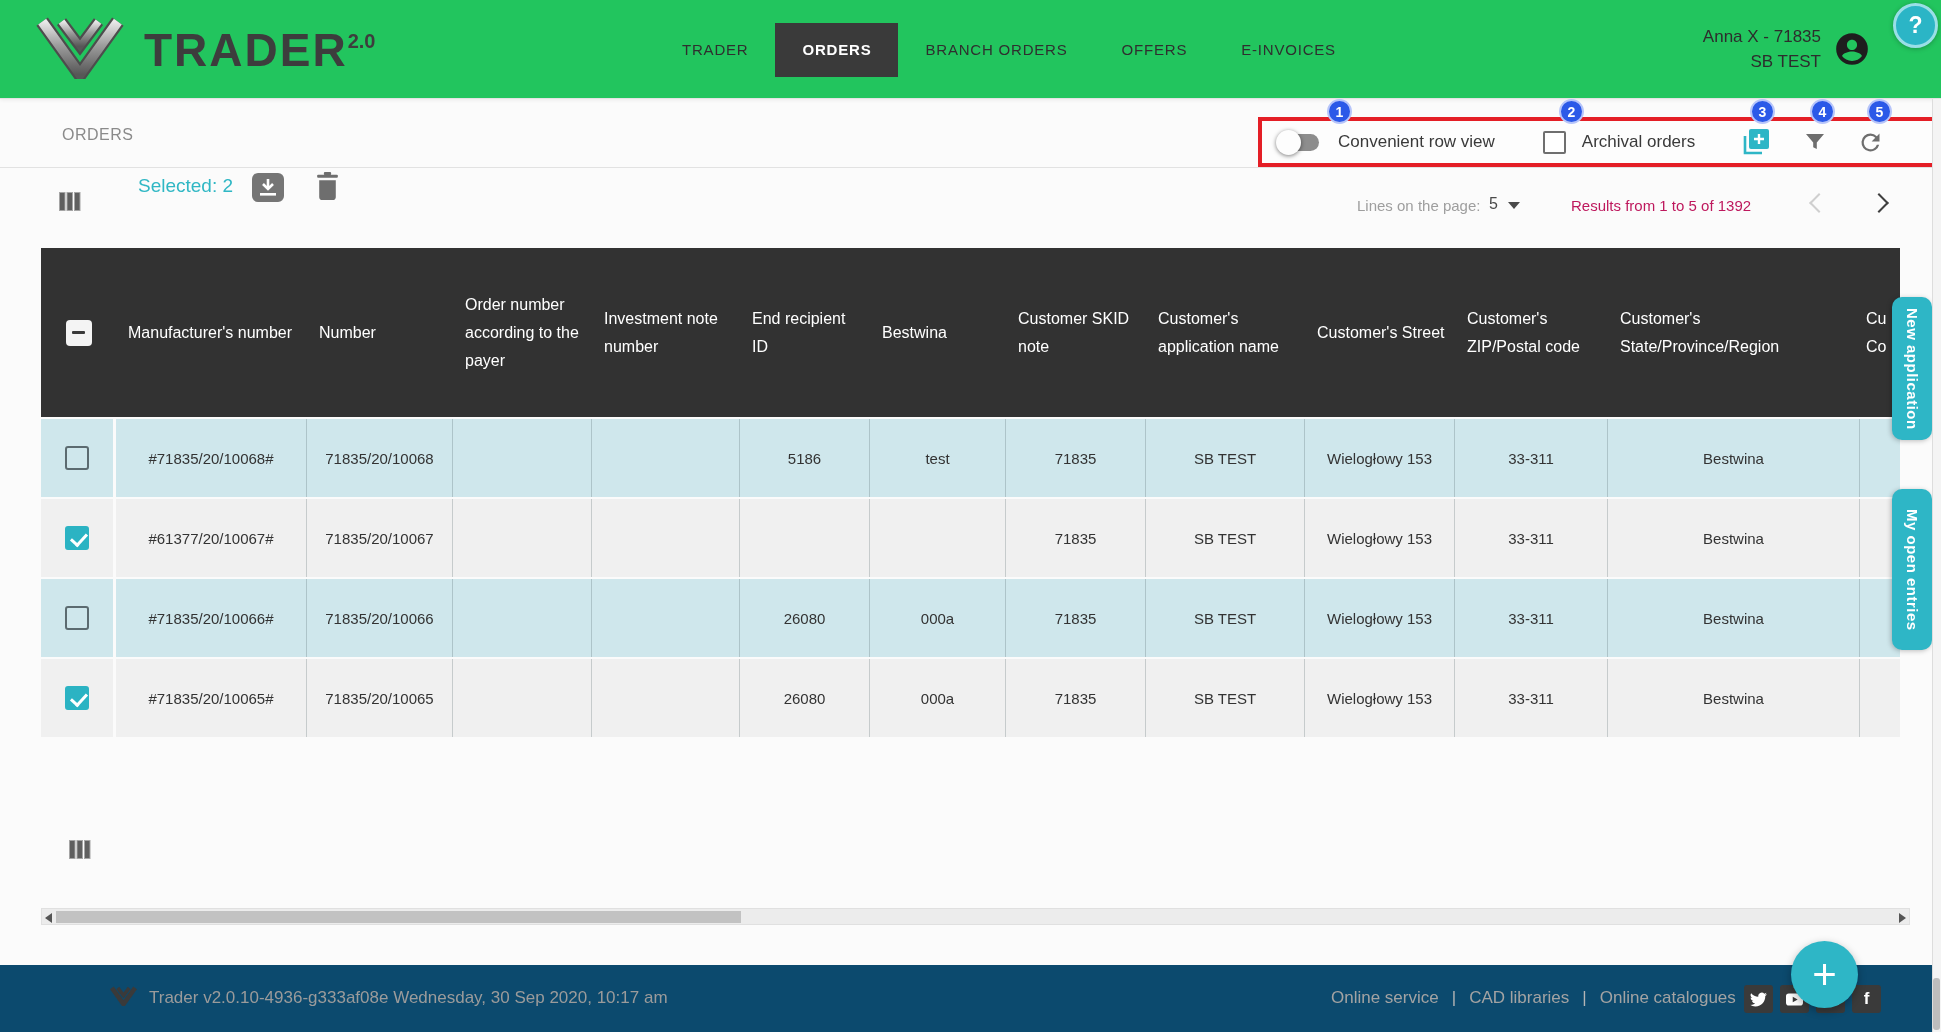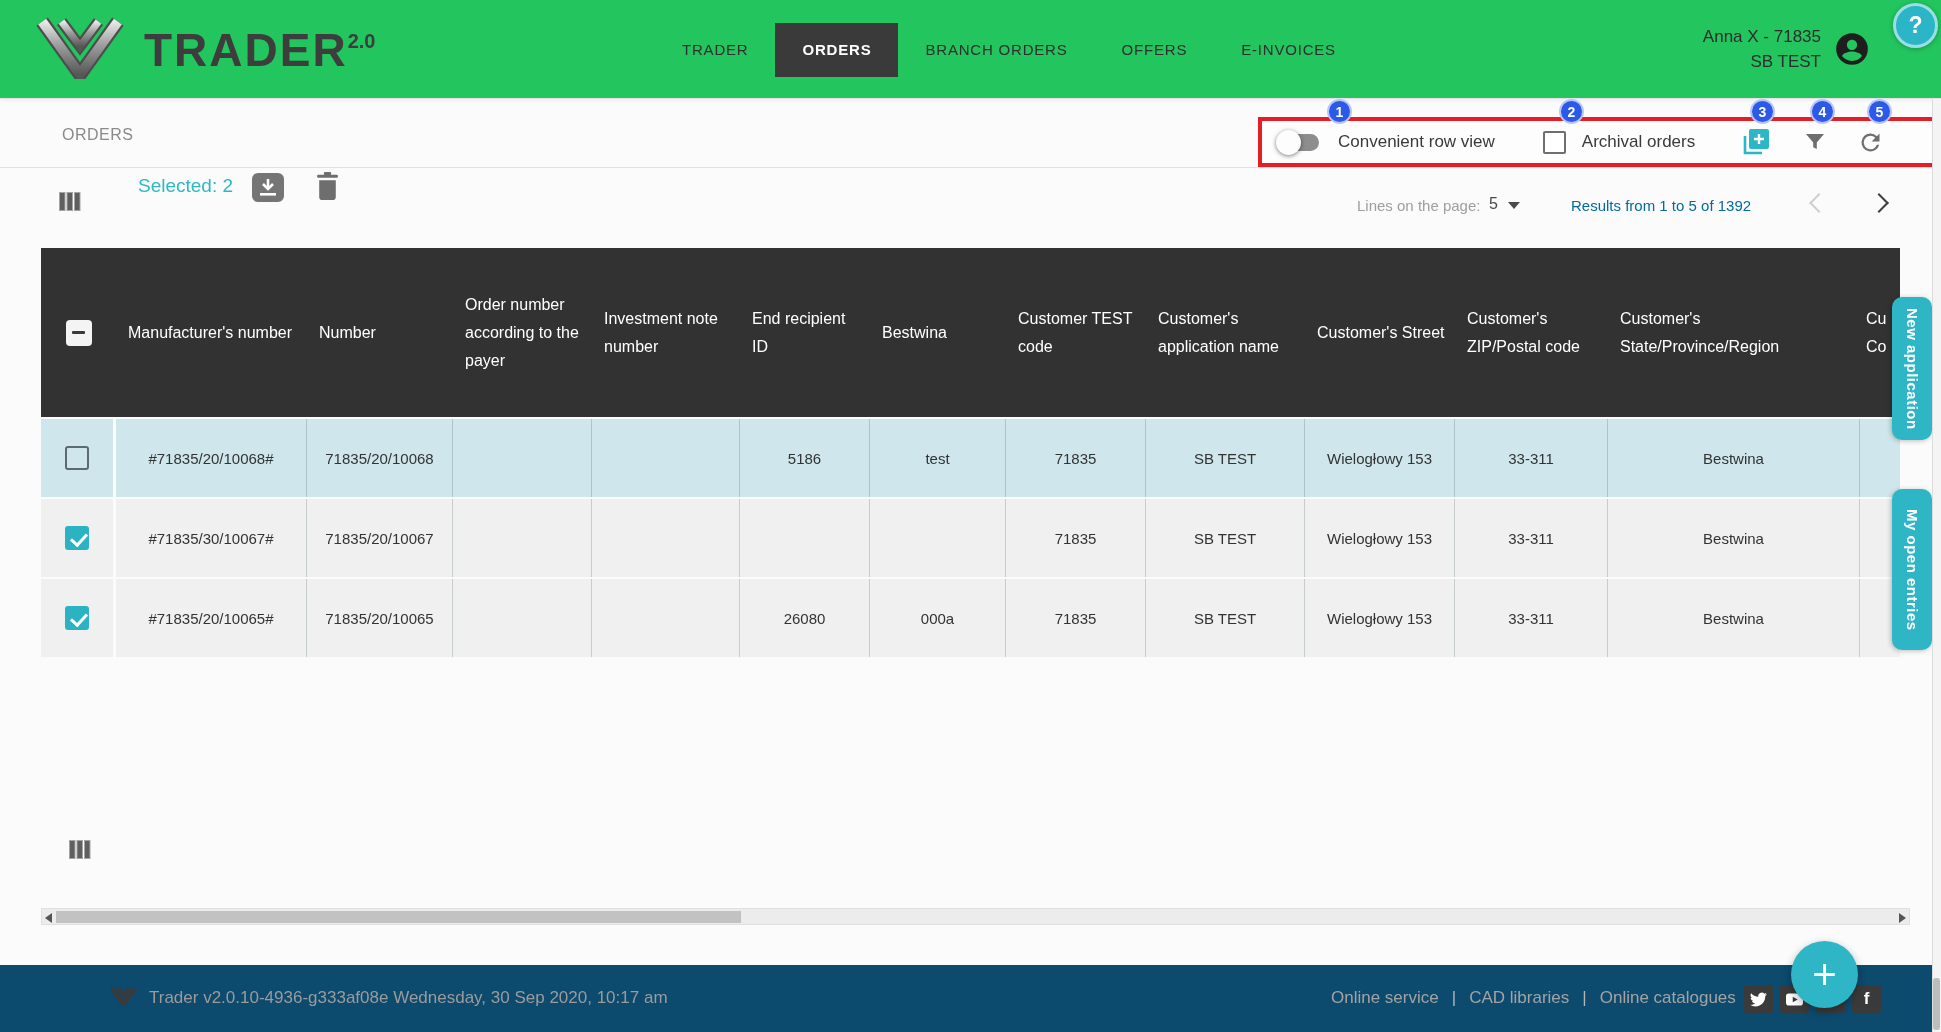--- a/index.html
+++ b/index.html
@@ -47,21 +47,21 @@
   .colbtn { position:absolute; cursor:pointer; }
   .colbtn.top { left:59px; top:192px; }
   .colbtn.bottom { left:69px; top:840px; }
   .selected-label { position:absolute; left:138px; top:175px; font-size:19px; color:#2fb7c4; }
   .download-btn { position:absolute; left:252px; top:173px; cursor:pointer; }
   .trash-btn { position:absolute; left:315px; top:171px; cursor:pointer; }
   .pg-lines-label { position:absolute; left:1357px; top:197px; font-size:15px; color:#9e9e9e; }
   .pg-lines-value { position:absolute; left:1489px; top:195px; font-size:16px; color:#4a4a4a; cursor:pointer; }
   .pg-caret { position:absolute; left:1508px; top:202px; width:0; height:0; cursor:pointer;
               border-left:6px solid transparent; border-right:6px solid transparent; border-top:7px solid #4a4a4a; }
-  .pg-results { position:absolute; left:1571px; top:197px; font-size:15px; color:#0369a1; }
+  .pg-results { position:absolute; left:1571px; top:197px; font-size:15px; color:#be185d; }
   .chev { position:absolute; top:196px; width:14px; height:14px; border-top:2.5px solid; border-right:2.5px solid; cursor:pointer; }
   .chev.prev { left:1812px; transform:rotate(-135deg); color:#cfcfcf; border-color:#cfcfcf; }
   .chev.next { left:1872px; transform:rotate(45deg); color:#3f3f3f; border-color:#3f3f3f; }
 
   
   .orders-table { position:absolute; left:41px; top:246px; border-collapse:separate; border-spacing:0 2px;
                   table-layout:fixed; width:1859px; }
   .orders-table th { background:#323232; color:#fff; font-weight:normal; font-size:16px; line-height:28px;
                      text-align:left; vertical-align:middle; padding:10px 8px 10px 12px; height:169px; overflow:hidden; }
   .orders-table th:first-child { text-align:center; padding:10px 0; }
@@ -242,21 +242,21 @@
         <tr data-interactable="false">
           <th data-interactable="false">
             <div class="hcb" data-interactable="true"></div>
           </th>
           <th data-interactable="false">Manufacturer's number</th>
           <th data-interactable="false">Number</th>
           <th data-interactable="false">Order number according to the payer</th>
           <th data-interactable="false">Investment note number</th>
           <th data-interactable="false">End recipient ID</th>
           <th data-interactable="false">Bestwina</th>
-          <th data-interactable="false">Customer TEST code</th>
+          <th data-interactable="false">Customer SKID note</th>
           <th data-interactable="false">Customer's application name</th>
           <th data-interactable="false">Customer's Street</th>
           <th data-interactable="false">Customer's ZIP/Postal code</th>
           <th data-interactable="false">Customer's State/Province/Region</th>
           <th data-interactable="false">Cu Co</th>
         </tr>
       </thead>
       <tbody>
         <tr class="blue" data-interactable="true">
           <td data-interactable="false">
@@ -272,26 +272,43 @@
           <td data-interactable="false">SB TEST</td>
           <td data-interactable="false">Wielogłowy 153</td>
           <td data-interactable="false">33-311</td>
           <td data-interactable="false">Bestwina</td>
           <td data-interactable="false"></td>
         </tr>
         <tr class="gray" data-interactable="true">
           <td data-interactable="false">
             <div class="cb checked" data-interactable="true"></div>
           </td>
-          <td data-interactable="false">#71835/30/10067#</td>
+          <td data-interactable="false">#61377/20/10067#</td>
           <td data-interactable="false">71835/20/10067</td>
           <td data-interactable="false"></td>
           <td data-interactable="false"></td>
           <td data-interactable="false"></td>
           <td data-interactable="false"></td>
+          <td data-interactable="false">71835</td>
+          <td data-interactable="false">SB TEST</td>
+          <td data-interactable="false">Wielogłowy 153</td>
+          <td data-interactable="false">33-311</td>
+          <td data-interactable="false">Bestwina</td>
+          <td data-interactable="false"></td>
+        </tr>
+        <tr class="blue" data-interactable="true">
+          <td data-interactable="false">
+            <div class="cb" data-interactable="true"></div>
+          </td>
+          <td data-interactable="false">#71835/20/10066#</td>
+          <td data-interactable="false">71835/20/10066</td>
+          <td data-interactable="false"></td>
+          <td data-interactable="false"></td>
+          <td data-interactable="false">26080</td>
+          <td data-interactable="false">000a</td>
           <td data-interactable="false">71835</td>
           <td data-interactable="false">SB TEST</td>
           <td data-interactable="false">Wielogłowy 153</td>
           <td data-interactable="false">33-311</td>
           <td data-interactable="false">Bestwina</td>
           <td data-interactable="false"></td>
         </tr>
         <tr class="gray" data-interactable="true">
           <td data-interactable="false">
             <div class="cb checked" data-interactable="true"></div>

